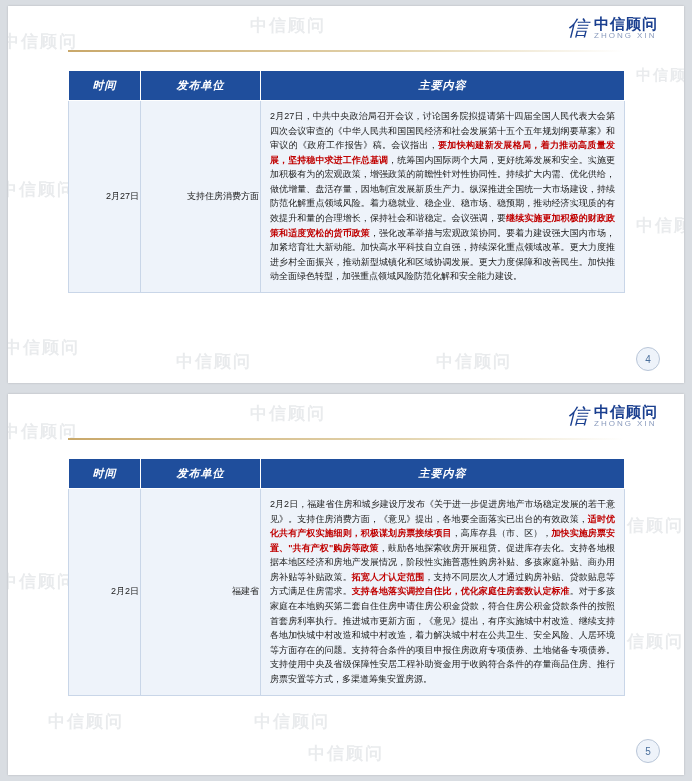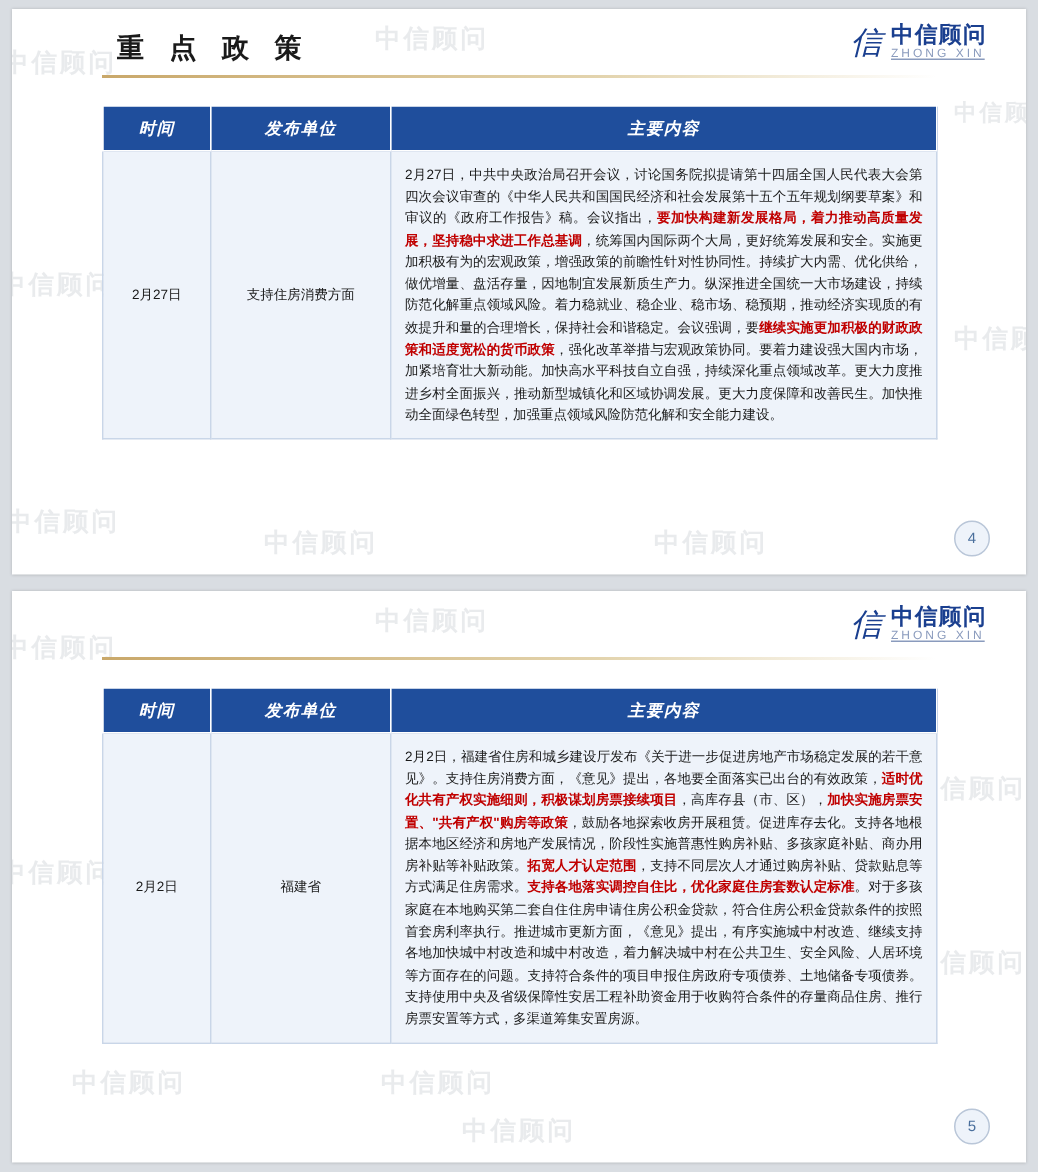--- a/index.html
+++ b/index.html
@@ -71,21 +71,20 @@
     font-weight: bold;
     color: #1a3f8f;
     line-height: 1.05;
     letter-spacing: 1px;
   }
   .logo-text-en {
     font-size: 8px;
     color: #8a9bbd;
     letter-spacing: 2px;
     line-height: 1.1;
-    text-decoration: underline;
   }
 
   
   .policy-table {
     position: absolute;
     left: 60px;
     width: 556px;
     border-collapse: collapse;
     table-layout: fixed;
   }
@@ -105,21 +104,21 @@
     background: #eef3fa;
     border: 1px solid #c9d6e8;
     vertical-align: middle;
     font-size: 9px;
     color: #1a1a1a;
   }
   .col-time { width: 72px; }
   .col-unit { width: 120px; }
   .col-content { width: 364px; }
   .cell-center {
-    text-align: center;
+    text-align: right;
     font-size: 10px;
   }
   .cell-content {
     text-align: justify;
     padding: 8px 9px;
     line-height: 1.62;
     vertical-align: top;
   }
   .cell-content .hl {
     color: #c00000;
@@ -166,21 +165,20 @@
     <div class="wm" style="left:-6px; top:24px;">中信顾问</div>
     <div class="wm" style="left:242px; top:8px;">中信顾问</div>
     <div class="wm small" style="left:628px; top:60px;">中信顾问</div>
     <div class="wm" style="left:-8px; top:172px;">中信顾问</div>
     <div class="wm" style="left:628px; top:208px;">中信顾问</div>
     <div class="wm" style="left:-4px; top:330px;">中信顾问</div>
     <div class="wm" style="left:168px; top:344px;">中信顾问</div>
     <div class="wm" style="left:428px; top:344px;">中信顾问</div>
 
     <div class="slide-header">
-      <div class="slide-title">重 点 政 策</div>
       <div class="title-underline"></div>
       <div class="logo-wrap">
         <div class="logo-mark">信</div>
         <div>
           <div class="logo-text-cn">中信顾问</div>
           <div class="logo-text-en">ZHONG XIN</div>
         </div>
       </div>
     </div>
 

